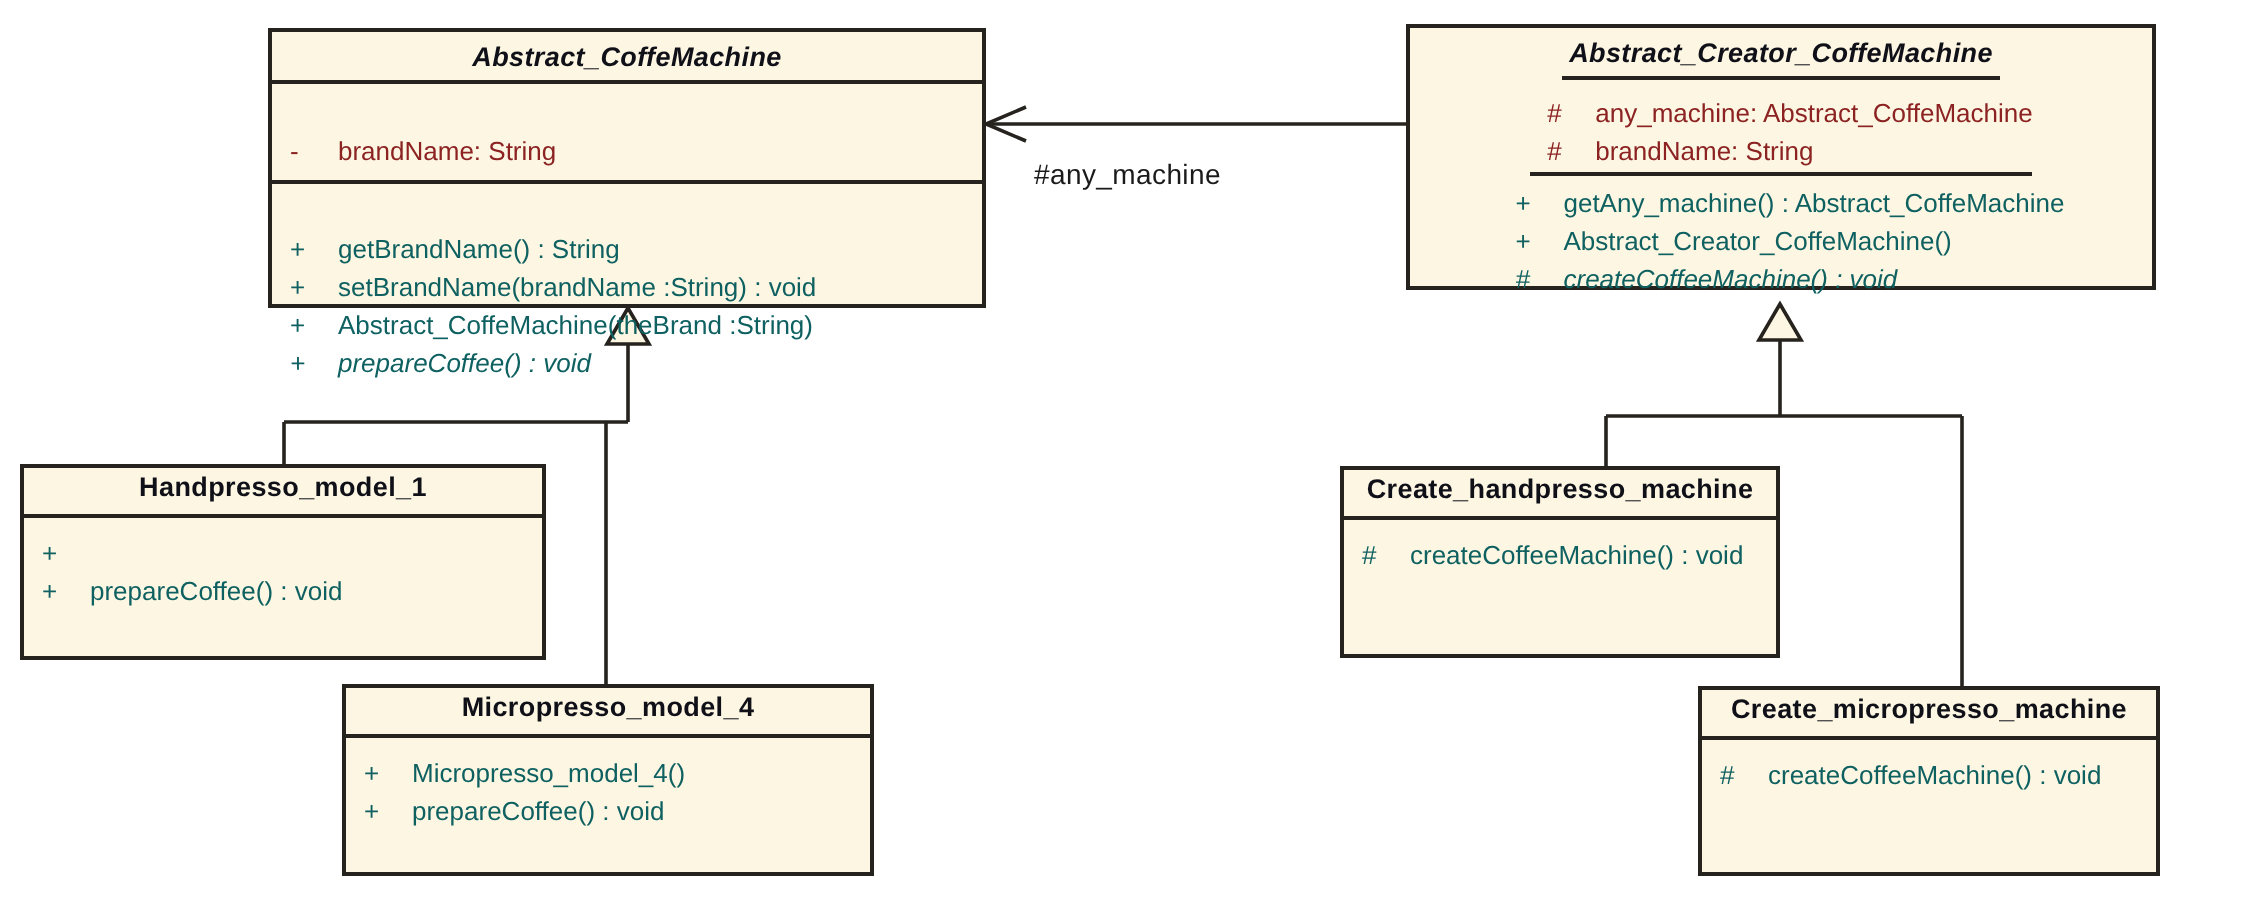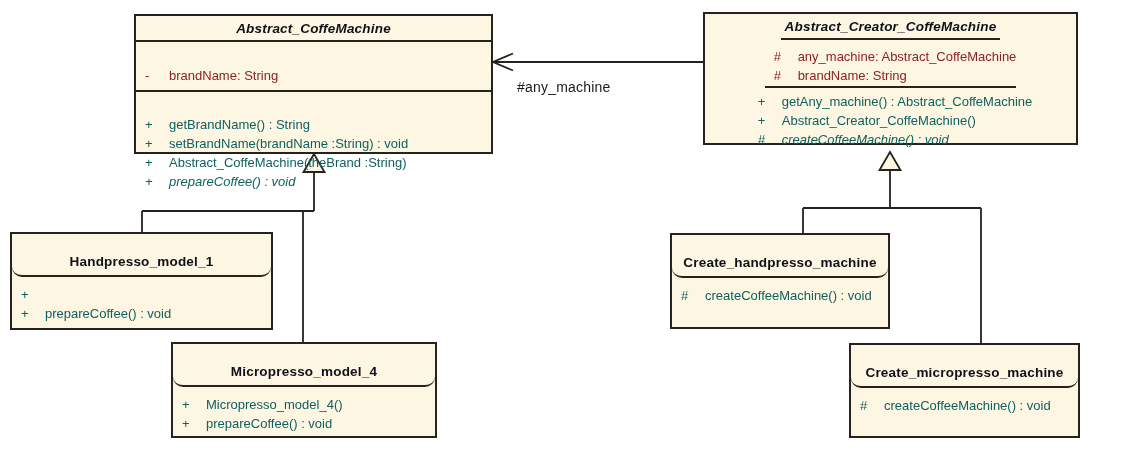--- a/index.html
+++ b/index.html
@@ -51,21 +51,21 @@
     letter-spacing:0.2px;
     margin-top:42px;
   }
   
   #c1{left:134px;top:14px;width:359px;height:140px;gap:18px;}
   #c1 .attrs{height:32px;}
   #c2{left:703px;top:12px;width:375px;height:133px;align-items:center;}
   #c2 .attrs{height:48px;padding-top:7px;}
   #c2 .methods{padding-top:4px;}
   #c3{left:10px;top:232px;width:263px;height:98px;}
-  #c3 .uml-title,#c4 .uml-title,#c5 .uml-title,#c6 .uml-title{padding-top:20px;padding-bottom:6px;border-radius:10px;}
+  #c3 .uml-title,#c4 .uml-title,#c5 .uml-title,#c6 .uml-title{padding-top:2px;padding-bottom:6px;}
   #c3 .methods,#c4 .methods,#c5 .methods,#c6 .methods{padding-top:8px;}
   #c4{left:171px;top:342px;width:266px;height:96px;justify-content:space-between;}
   #c5{left:670px;top:233px;width:220px;height:96px;}
   #c6{left:849px;top:343px;width:231px;height:95px;}
 </style>
 </head>
 <body>
 
 <div id="canvas">
 

